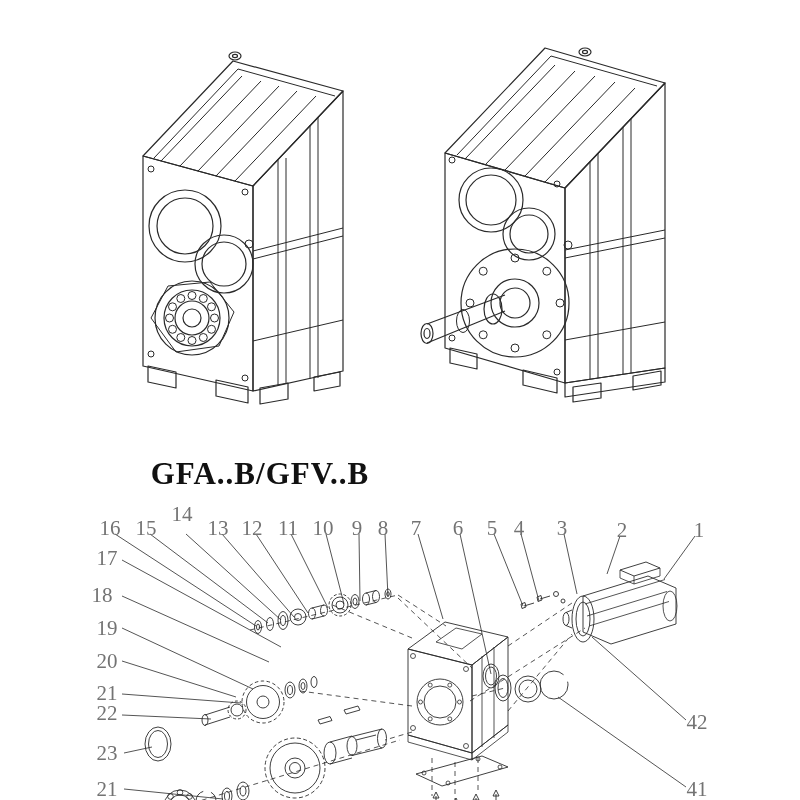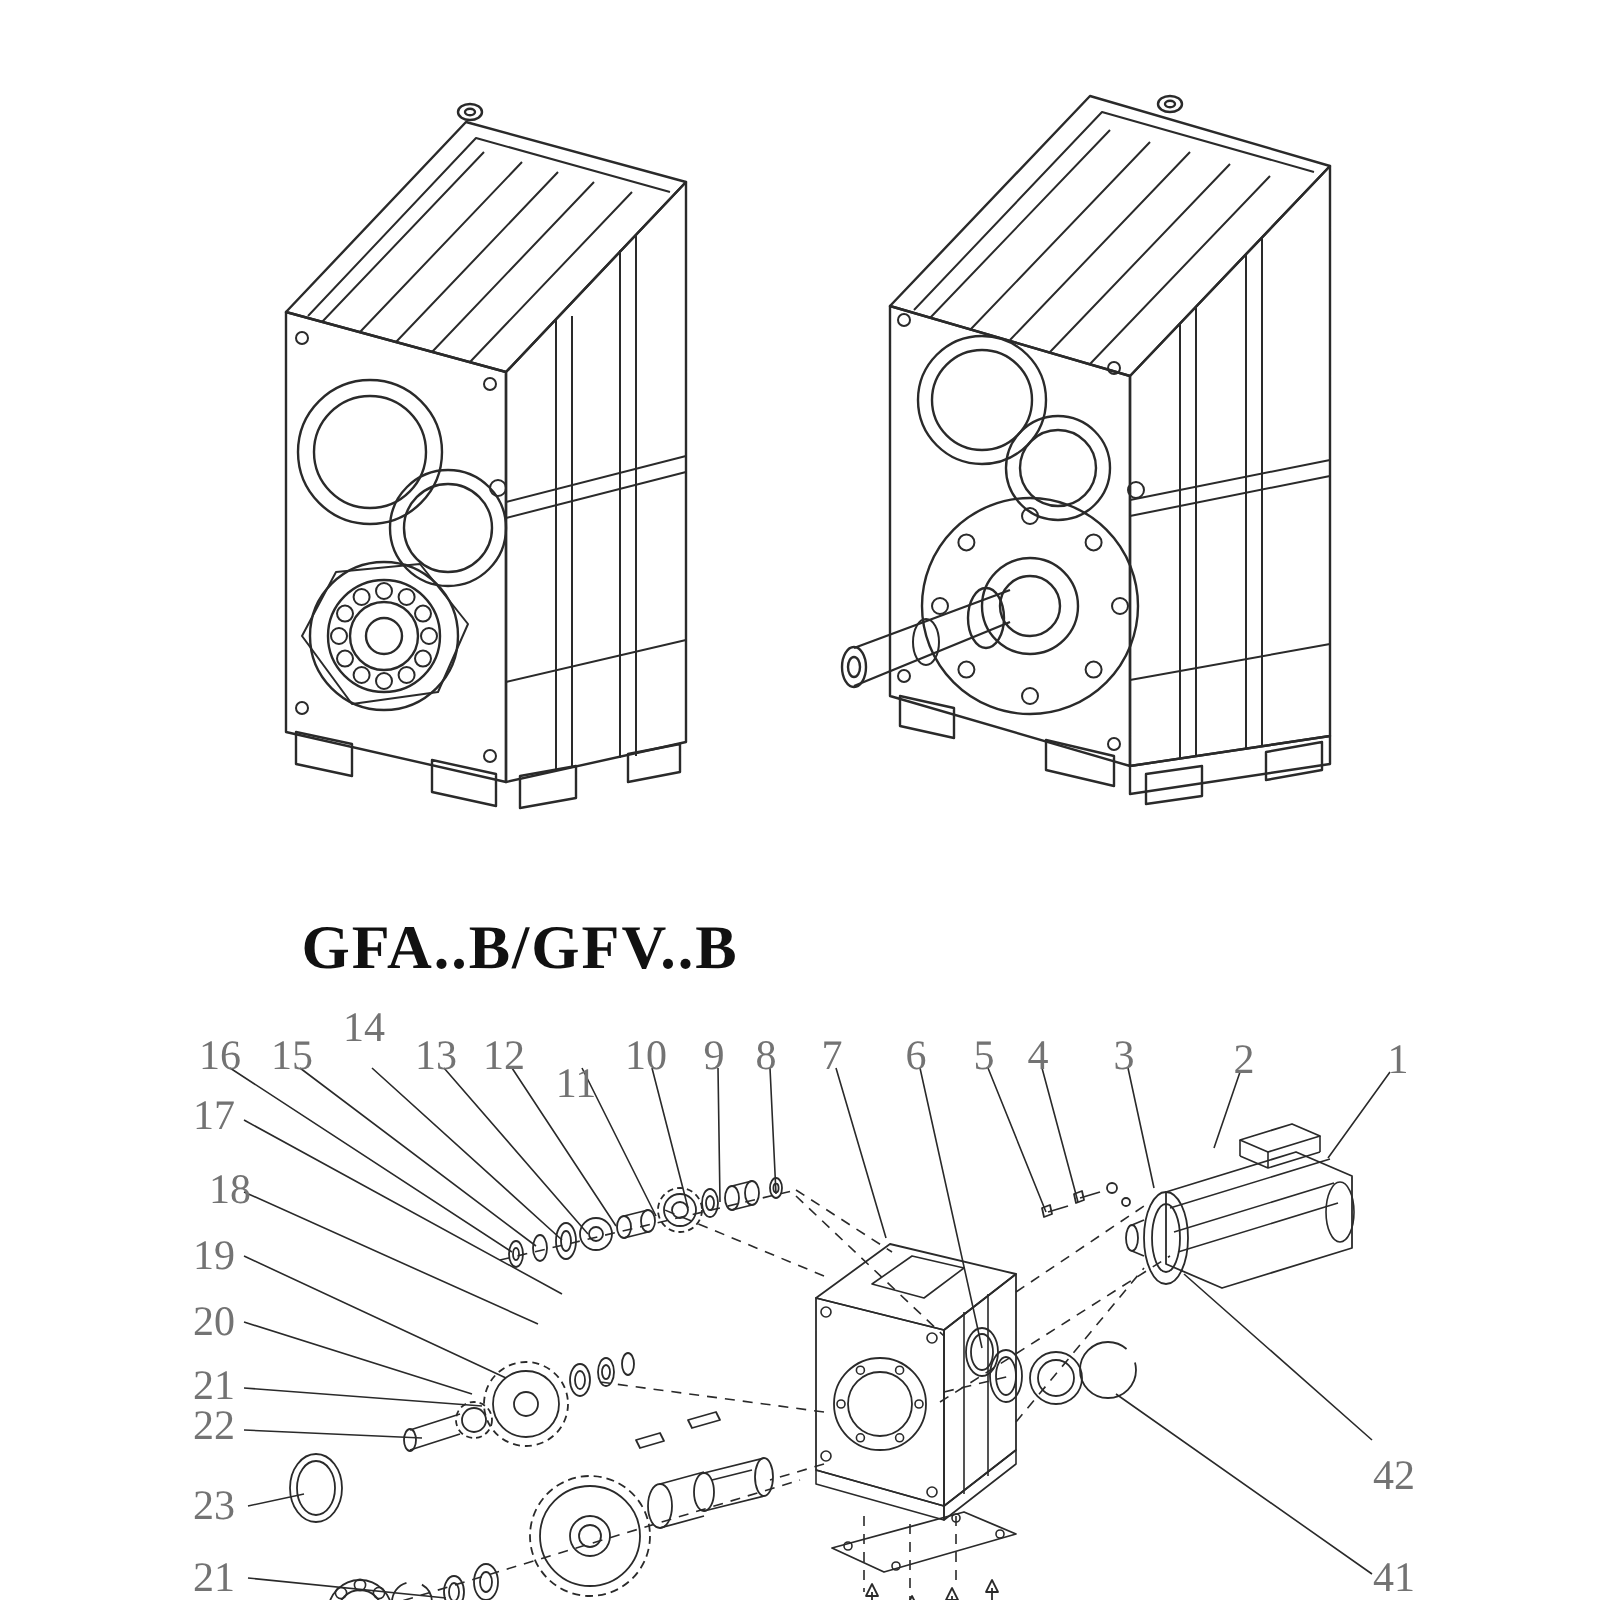--- a/index.html
+++ b/index.html
@@ -313,40 +313,40 @@
         </g>
 
       </g>
     </svg>
 
     <span class="co" style="left:110px;top:22px">16</span>
     <span class="co" style="left:146px;top:22px">15</span>
     <span class="co" style="left:182px;top:8px">14</span>
     <span class="co" style="left:218px;top:22px">13</span>
     <span class="co" style="left:252px;top:22px">12</span>
-    <span class="co" style="left:288px;top:36px">11</span>
+    <span class="co" style="left:288px;top:22px">11</span>
     <span class="co" style="left:323px;top:22px">10</span>
     <span class="co" style="left:357px;top:22px">9</span>
     <span class="co" style="left:383px;top:22px">8</span>
     <span class="co" style="left:416px;top:22px">7</span>
     <span class="co" style="left:458px;top:22px">6</span>
     <span class="co" style="left:492px;top:22px">5</span>
     <span class="co" style="left:519px;top:22px">4</span>
     <span class="co" style="left:562px;top:22px">3</span>
     <span class="co" style="left:622px;top:24px">2</span>
     <span class="co" style="left:699px;top:24px">1</span>
 
     <span class="co" style="left:107px;top:52px">17</span>
-    <span class="co" style="left:115px;top:89px">18</span>
+    <span class="co" style="left:102px;top:89px">18</span>
     <span class="co" style="left:107px;top:122px">19</span>
     <span class="co" style="left:107px;top:155px">20</span>
     <span class="co" style="left:107px;top:187px">21</span>
     <span class="co" style="left:107px;top:207px">22</span>
     <span class="co" style="left:107px;top:247px">23</span>
     <span class="co" style="left:107px;top:283px">21</span>
     <span class="co" style="left:107px;top:316px">36</span>
 
-    <span class="co" style="left:697px;top:232px">42</span>
+    <span class="co" style="left:697px;top:216px">42</span>
     <span class="co" style="left:697px;top:283px">41</span>
 
   </div>
 
 </div>
 
 </body></html>

